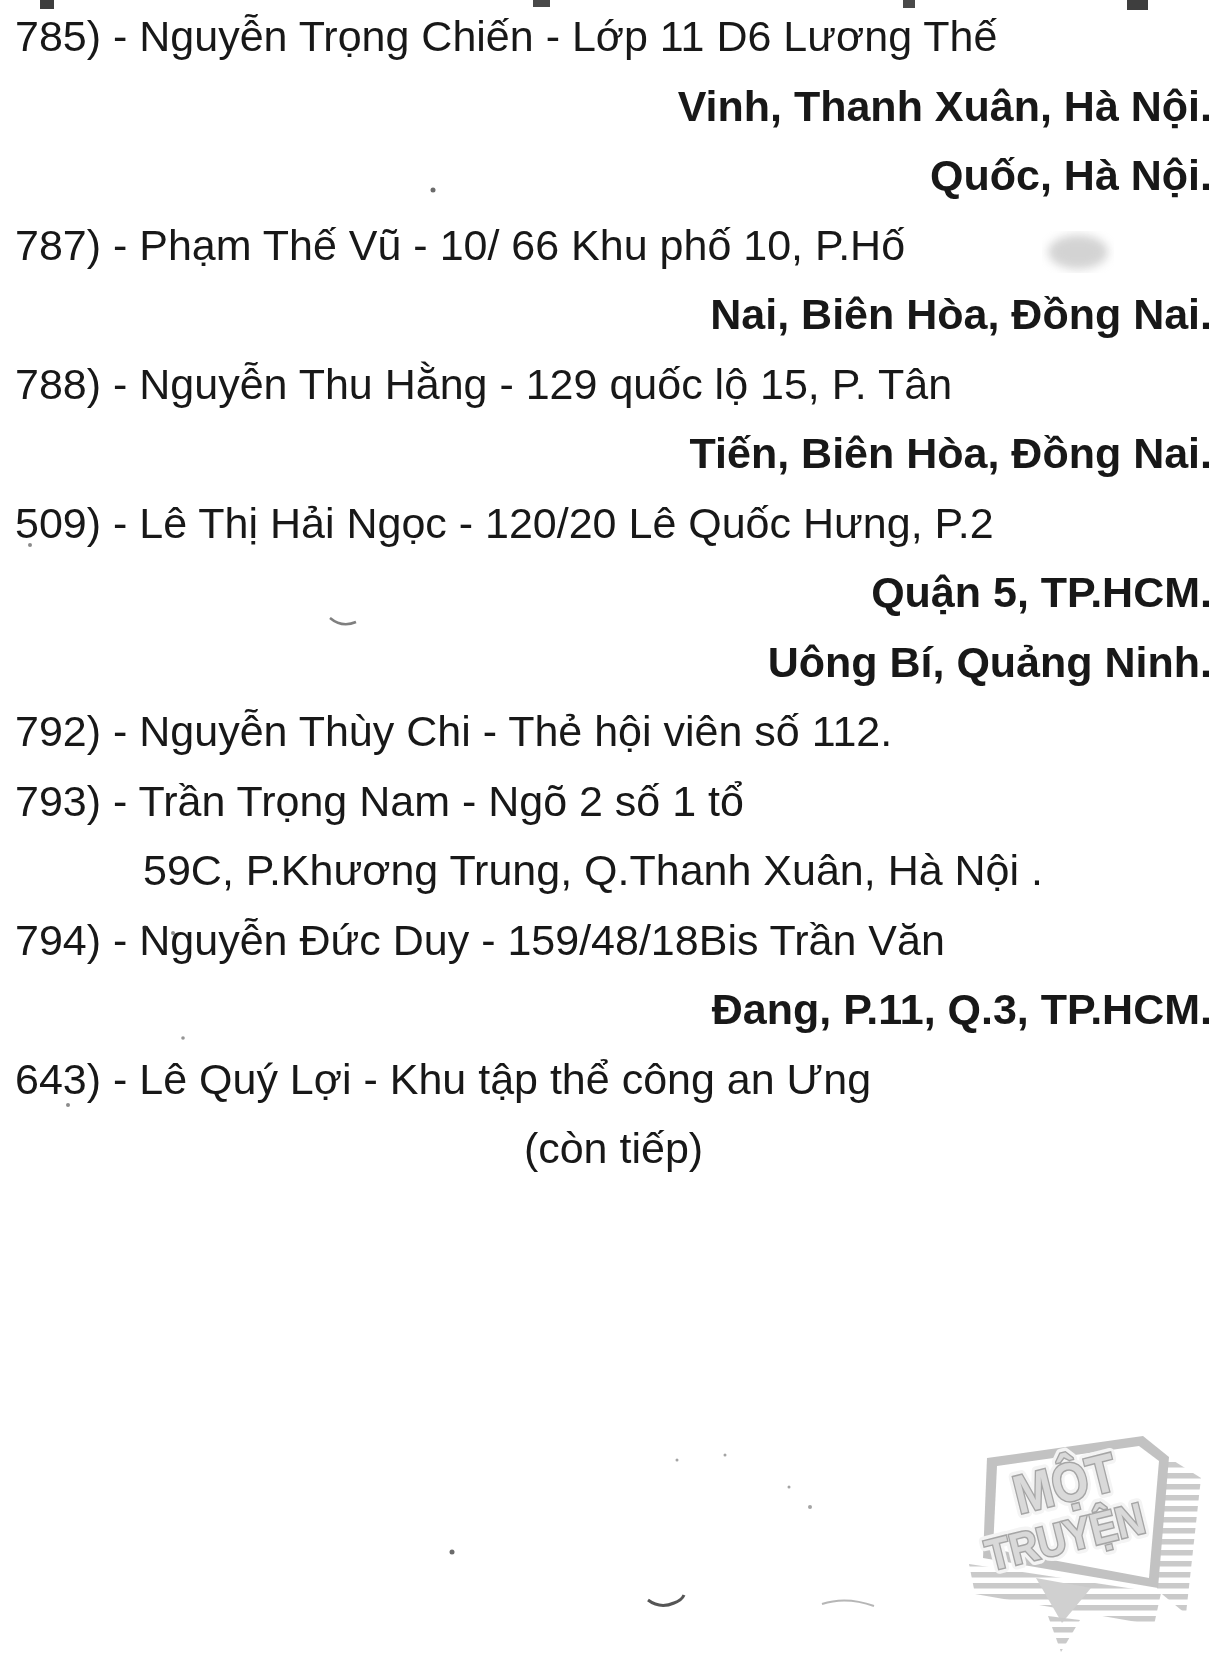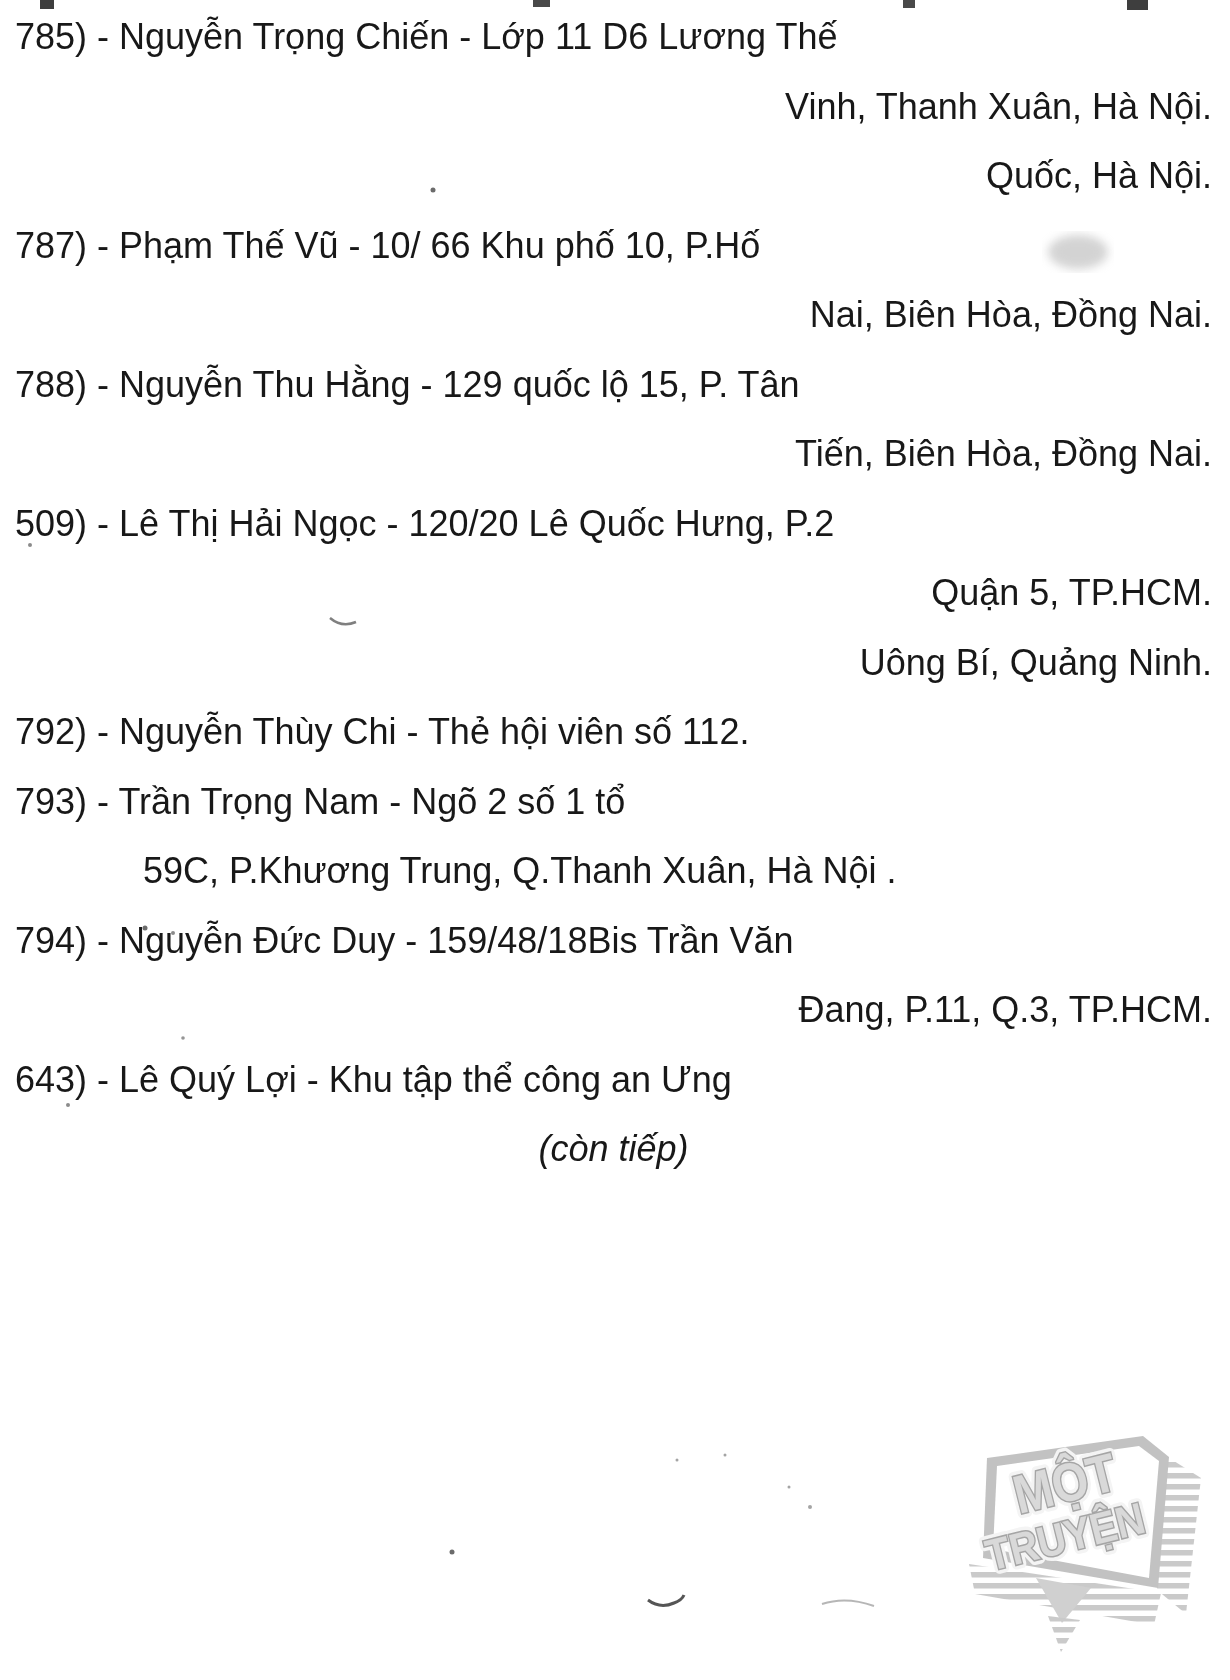--- a/index.html
+++ b/index.html
@@ -7,25 +7,25 @@
     width:1230px;height:1680px;position:relative;overflow:hidden;
     font-family:"Liberation Sans",sans-serif;color:#181818;
   }
   .page{position:absolute;inset:0;}
   .text-block{
     position:absolute;left:0;top:0;right:0;
     padding:2px 18px 0 15px;
     z-index:2;
   }
   .line{
-    font-size:36px;line-height:69.5px;white-space:pre;
+    font-size:43px;line-height:69.5px;white-space:pre;
     letter-spacing:0px;text-align:left;
   }
-  .line.right{text-align:right;}
-  .line.center{text-align:center;font-style:italic;}
+  .line.right{text-align:right;font-weight:bold;}
+  .line.center{text-align:center;}
   .line.indent{padding-left:128px;}
   .artifacts{position:absolute;inset:0;z-index:3;pointer-events:none;}
   .watermark{
     position:absolute;left:953px;top:1418px;width:262px;height:262px;
     z-index:1;pointer-events:none;
   }
 </style>
 </head>
 <body>
 

